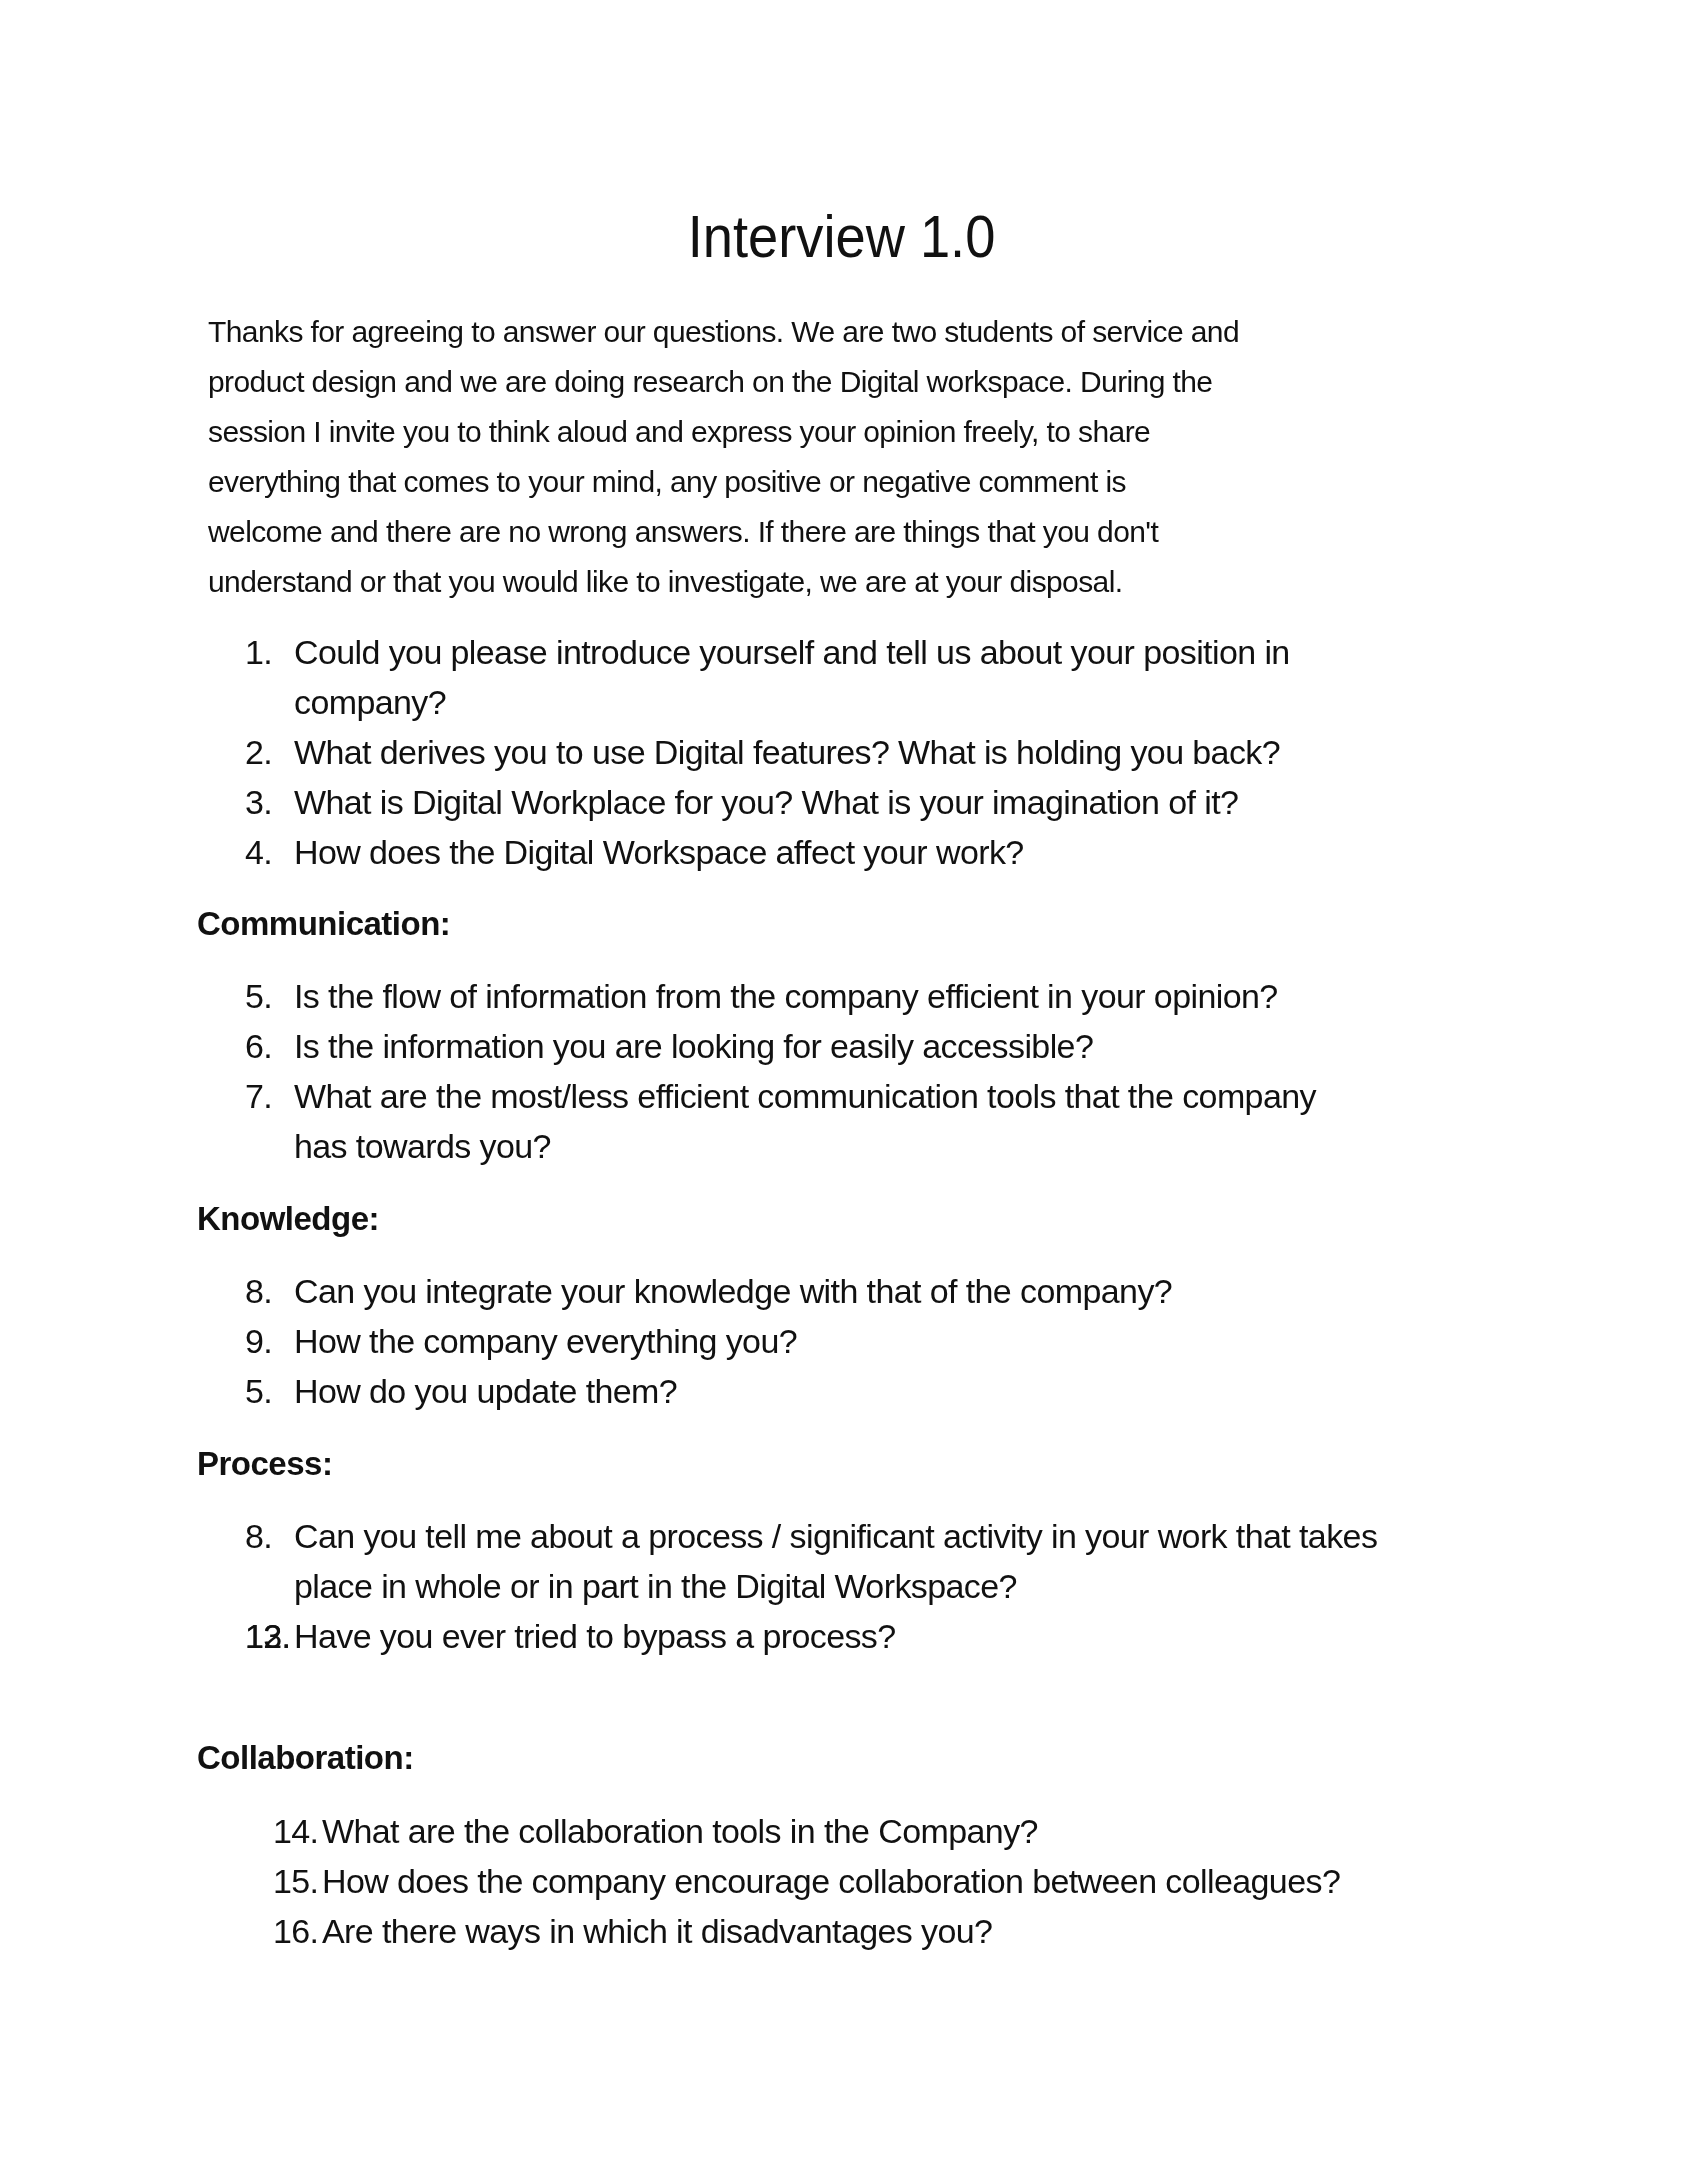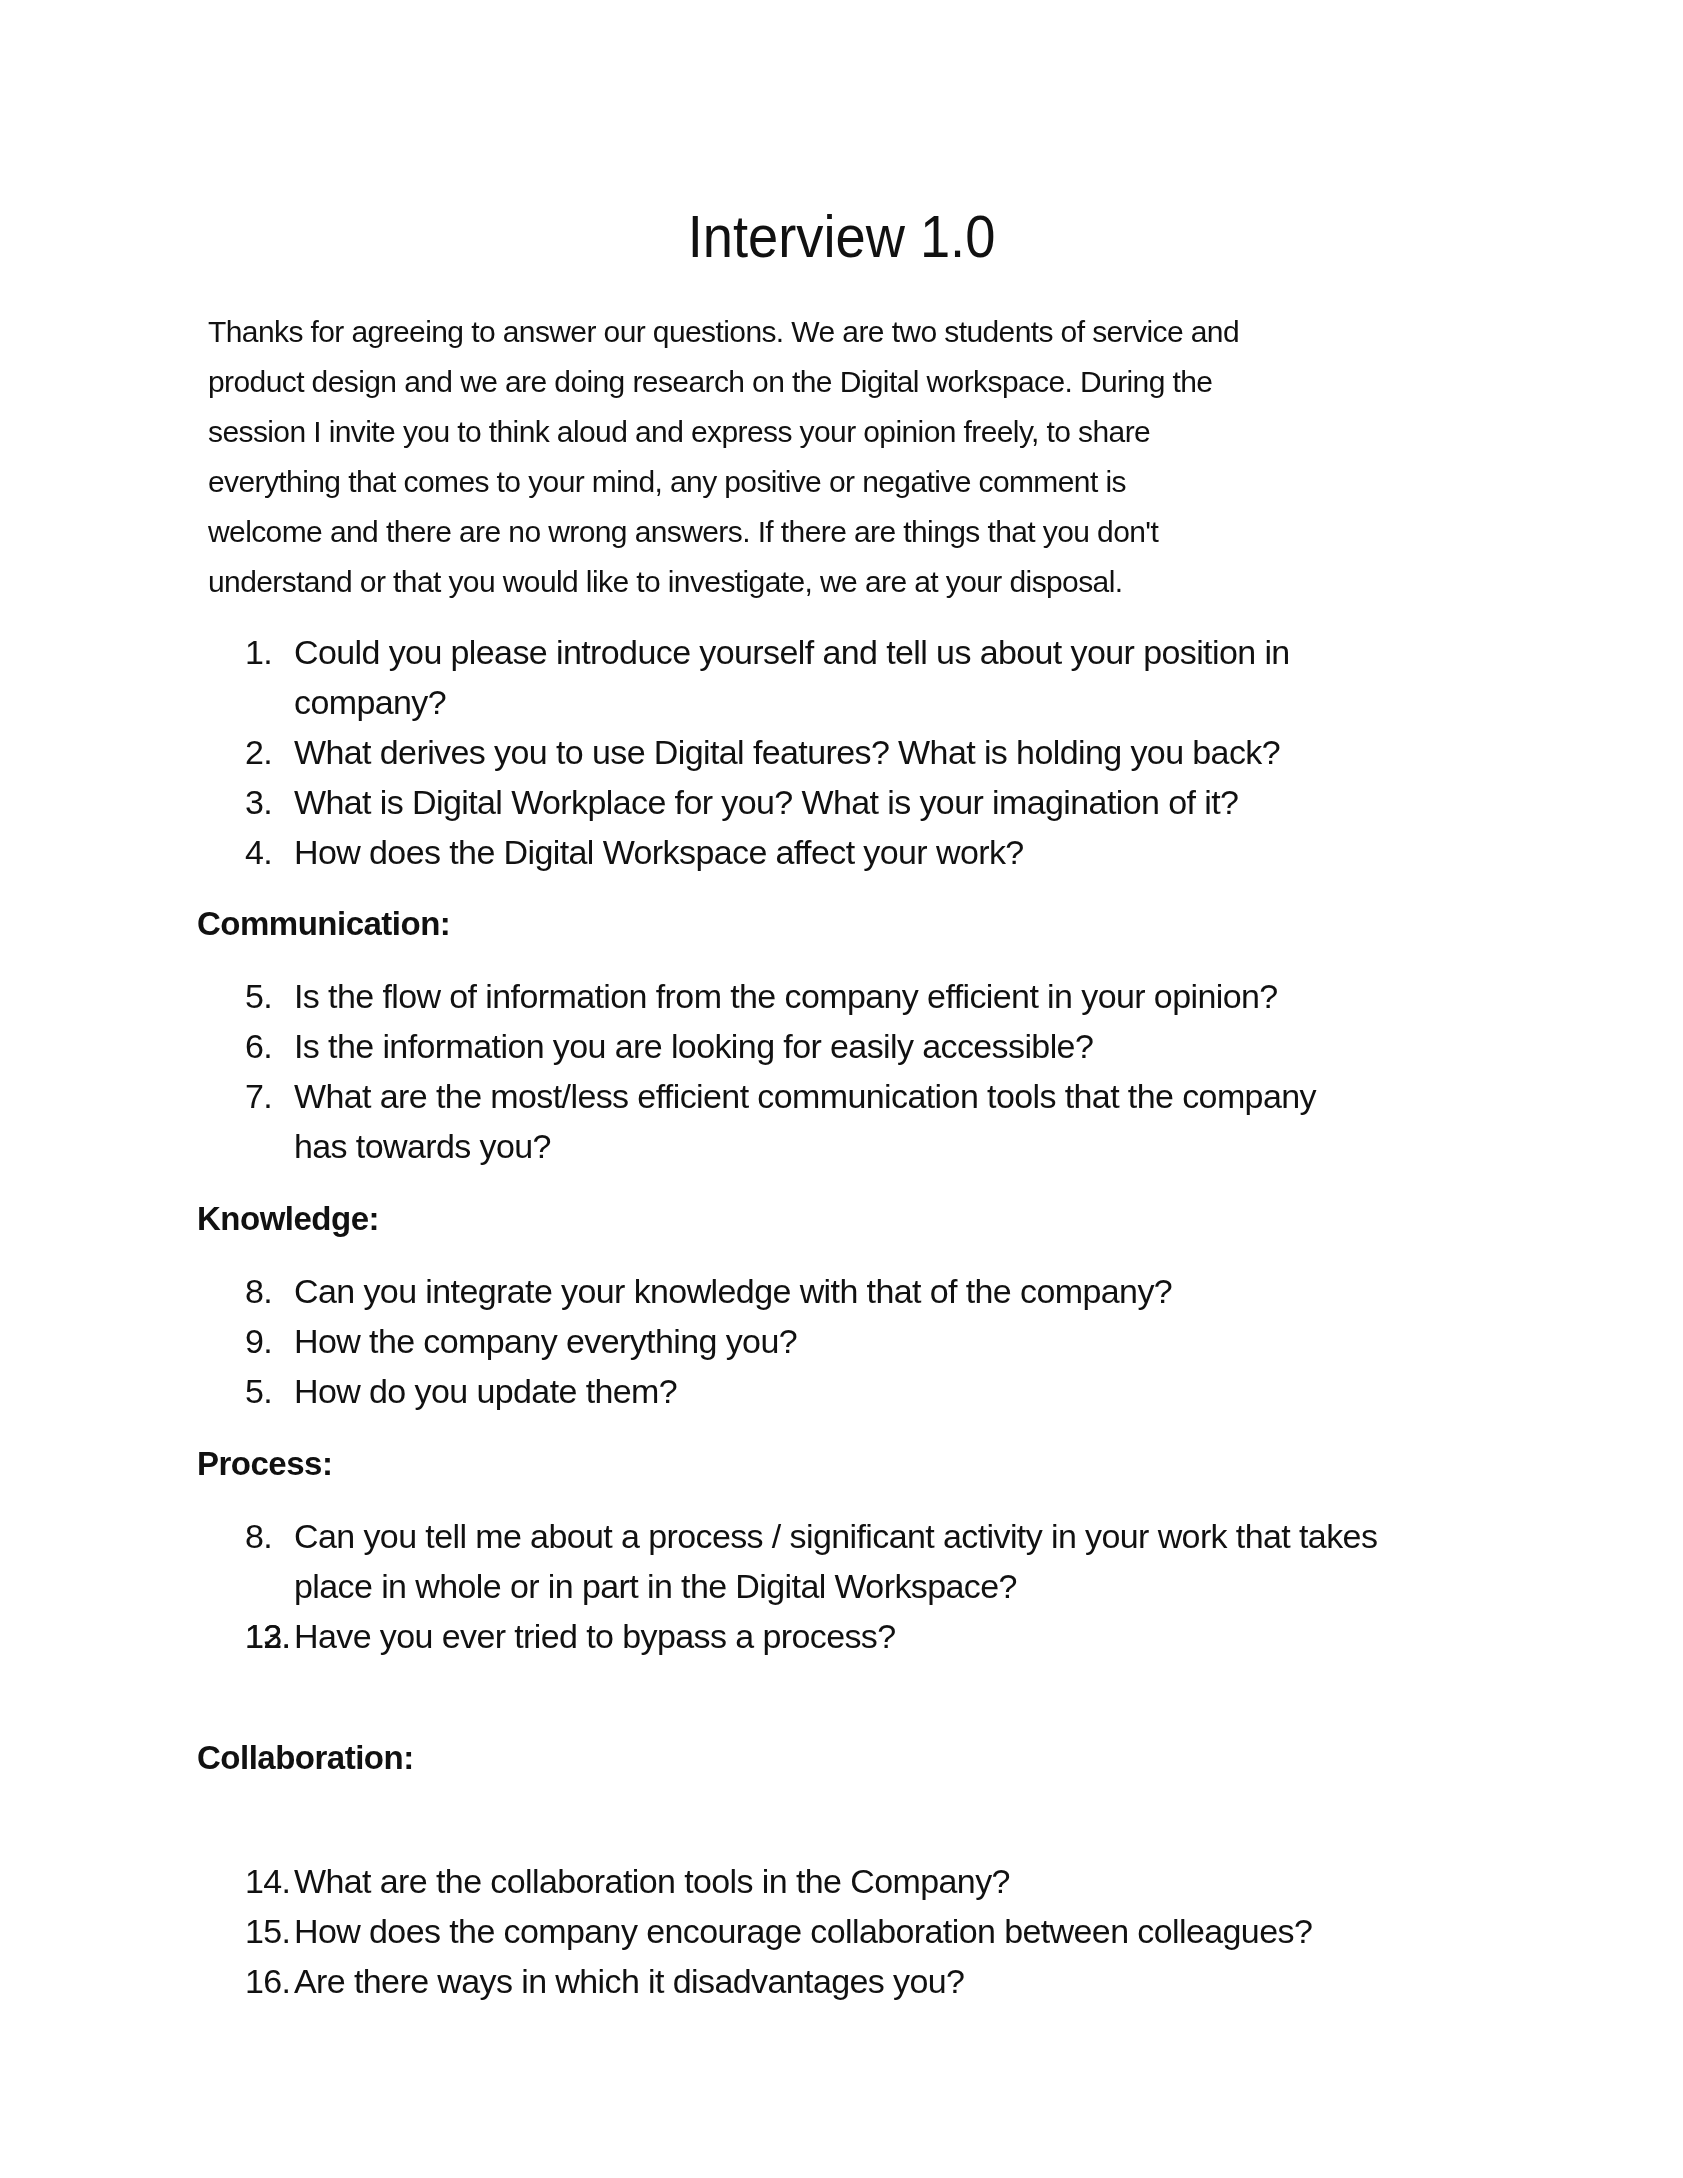--- a/index.html
+++ b/index.html
@@ -123,21 +123,21 @@
     </li>
     <li class="qitem">
       <span class="qnum">13.</span>
       <span class="qtext">
         <span>Have you ever tried to bypass a process?</span>
       </span>
     </li>
   </ol>
 
   <h2 class="section-heading" style="top:1733px;">Collaboration:</h2>
-  <ol class="qlist" style="top:1856px;">
+  <ol class="qlist" style="top:1806px;margin-left:28px;">
     <li class="qitem">
       <span class="qnum">14.</span>
       <span class="qtext">
         <span>What are the collaboration tools in the Company?</span>
       </span>
     </li>
     <li class="qitem">
       <span class="qnum">15.</span>
       <span class="qtext">
         <span>How does the company encourage collaboration between colleagues?</span>

